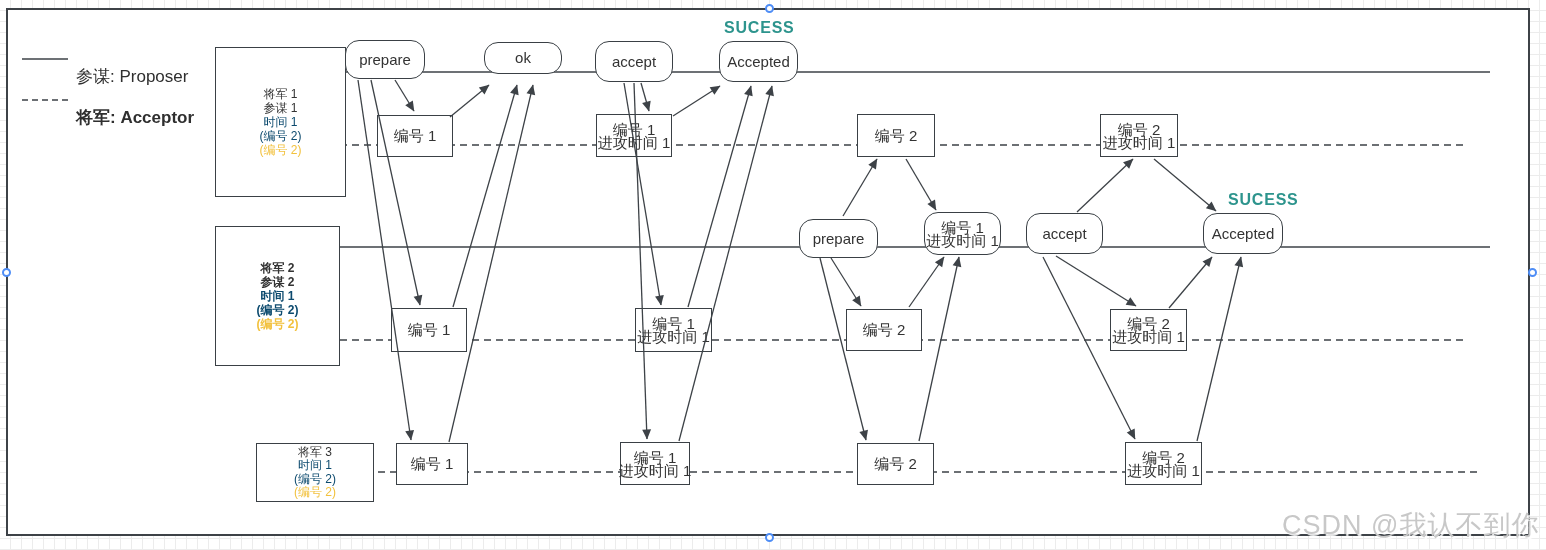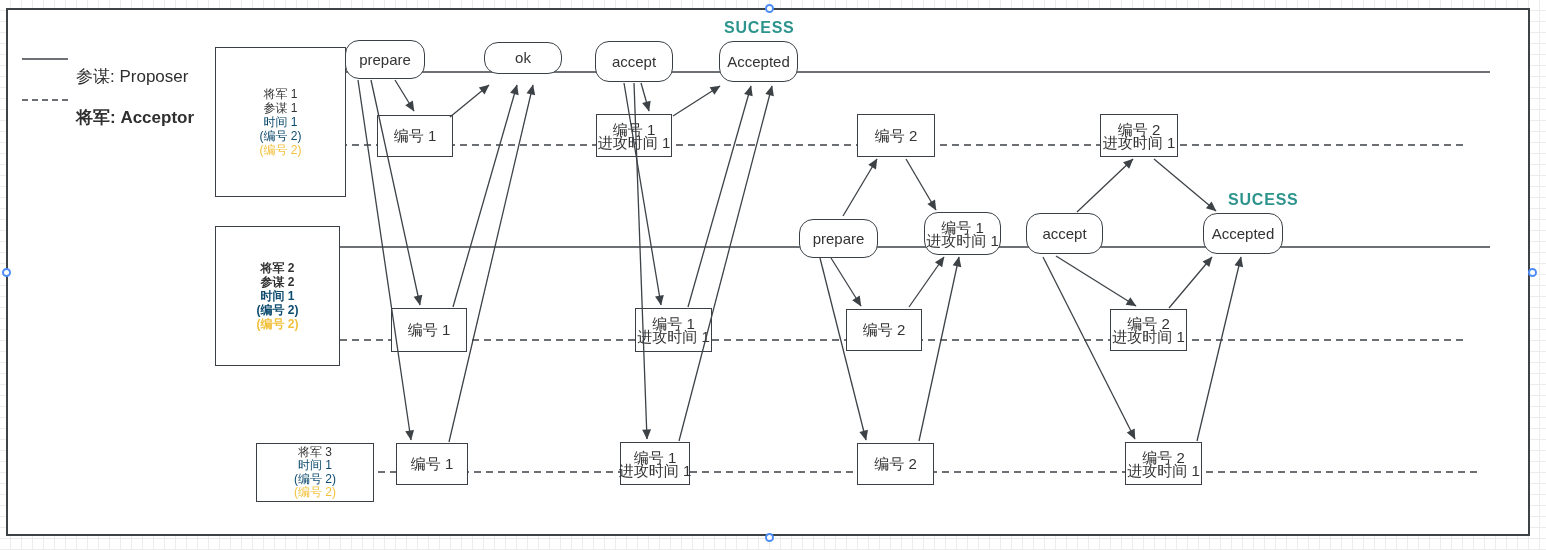--- a/index.html
+++ b/index.html
@@ -212,14 +212,15 @@
       <line x1="1169" y1="308" x2="1212" y2="257" marker-end="url(#ah)"></line>
       <line x1="1197" y1="441" x2="1241" y2="257" marker-end="url(#ah)"></line>
     </g>
   </svg>
 
   <div class="handle" style="left:765px;top:4px;"></div>
   <div class="handle" style="left:2px;top:268px;"></div>
   <div class="handle" style="left:1528px;top:268px;"></div>
   <div class="handle" style="left:765px;top:533px;"></div>
 
+  <div class="watermark">CSDN @我认不到你</div>
 
 </div>
 
 </body></html>

